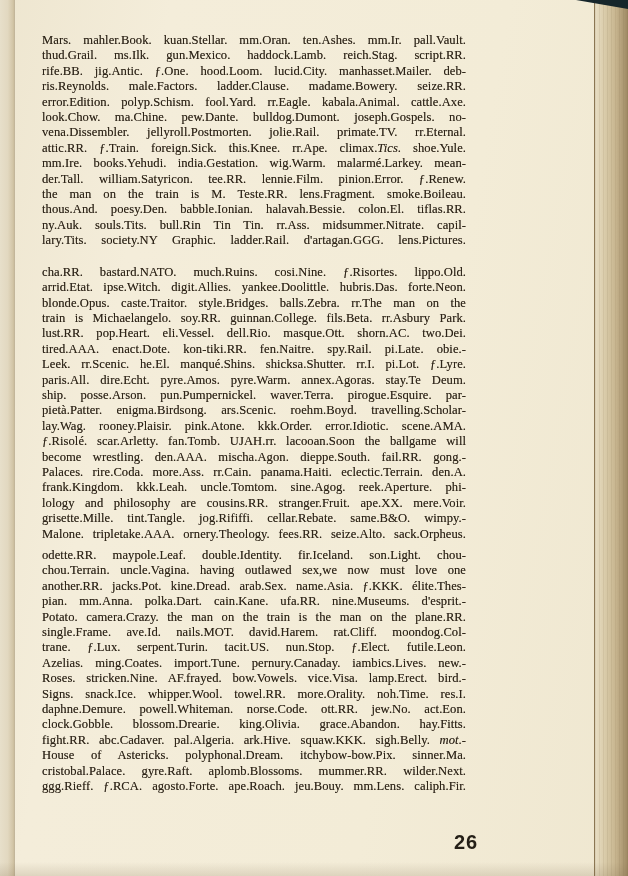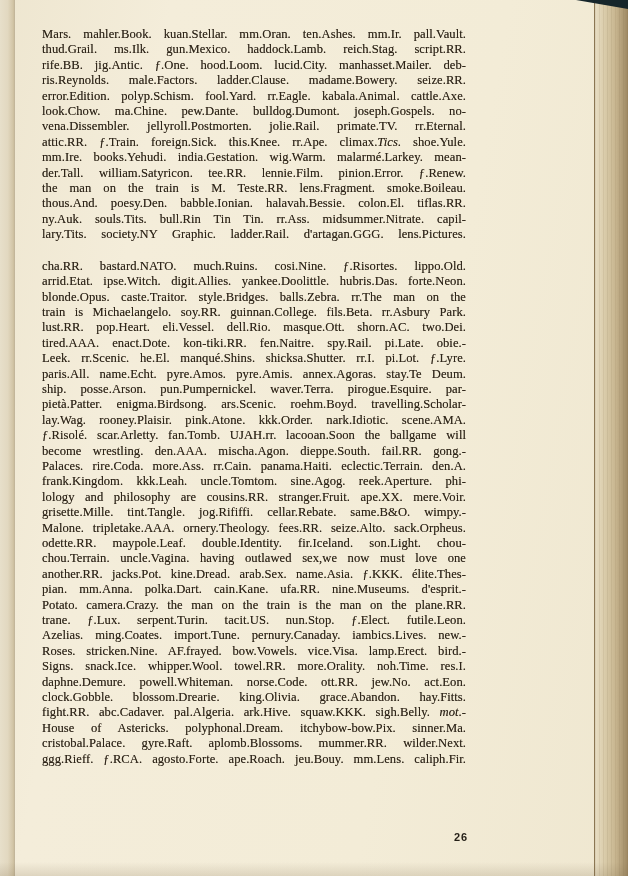--- a/index.html
+++ b/index.html
@@ -35,29 +35,29 @@
     position:absolute;left:0;bottom:0;width:628px;height:14px;
     background:linear-gradient(180deg,rgba(0,0,0,0) 0%,rgba(120,100,70,0.18) 100%);
   }
   .text-block{
     position:absolute;left:42px;top:27px;width:424px;
     color:#2e2519;
     font-size:12.6px;line-height:15.4px;
     letter-spacing:0.05px;
     text-shadow:0 0 0.4px rgba(46,37,25,0.55);
   }
-  .para{text-align:justify;}
+  .para{text-align:justify;margin-top:6px;}
   .para .line{text-align:justify;text-align-last:justify;min-height:15.4px;white-space:normal;}
   .para-2{margin-top:16px;}
   .para-3{}
   em{font-style:italic;}
   .page-number{
     position:absolute;left:454px;top:831px;
     font-family:"Liberation Sans","DejaVu Sans",sans-serif;
-    font-weight:bold;font-size:11px;color:#241f17;
+    font-weight:bold;font-size:20px;color:#241f17;
     letter-spacing:1px;
     text-align:center;
   }
 </style>
 </head>
 <body>
 
 <div class="book">
   <div class="gutter-strip"></div>
   <div class="page-edge-right"></div>
@@ -82,38 +82,39 @@
         <div class="line">lary.Tits. society.NY Graphic. ladder.Rail. d'artagan.GGG. lens.Pictures.</div>
       </div>
     <div class="para para-2">
         <div class="line">cha.RR. bastard.NATO. much.Ruins. cosi.Nine. ƒ.Risortes. lippo.Old.</div>
         <div class="line">arrid.Etat. ipse.Witch. digit.Allies. yankee.Doolittle. hubris.Das. forte.Neon.</div>
         <div class="line">blonde.Opus. caste.Traitor. style.Bridges. balls.Zebra. rr.The man on the</div>
         <div class="line">train is Michaelangelo. soy.RR. guinnan.College. fils.Beta. rr.Asbury Park.</div>
         <div class="line">lust.RR. pop.Heart. eli.Vessel. dell.Rio. masque.Ott. shorn.AC. two.Dei.</div>
         <div class="line">tired.AAA. enact.Dote. kon-tiki.RR. fen.Naitre. spy.Rail. pi.Late. obie.-</div>
         <div class="line">Leek. rr.Scenic. he.El. manqué.Shins. shicksa.Shutter. rr.I. pi.Lot. ƒ.Lyre.</div>
-        <div class="line">paris.All. name.Echt. pyre.Amos. pyre.Amis. annex.Agoras. stay.Te Deum.</div>
+        <div class="line">paris.All. dire.Echt. pyre.Amos. pyre.Warm. annex.Agoras. stay.Te Deum.</div>
         <div class="line">ship. posse.Arson. pun.Pumpernickel. waver.Terra. pirogue.Esquire. par-</div>
         <div class="line">pietà.Patter. enigma.Birdsong. ars.Scenic. roehm.Boyd. travelling.Scholar-</div>
-        <div class="line">lay.Wag. rooney.Plaisir. pink.Atone. kkk.Order. nark.Idiotic. scene.AMA.</div>
+        <div class="line">lay.Wag. rooney.Plaisir. pink.Atone. kkk.Order. error.Idiotic. scene.AMA.</div>
         <div class="line">ƒ.Risolé. scar.Arletty. fan.Tomb. UJAH.rr. lacooan.Soon the ballgame will</div>
         <div class="line">become wrestling. den.AAA. mischa.Agon. dieppe.South. fail.RR. gong.-</div>
         <div class="line">Palaces. rire.Coda. more.Ass. rr.Cain. panama.Haiti. eclectic.Terrain. den.A.</div>
         <div class="line">frank.Kingdom. kkk.Leah. uncle.Tomtom. sine.Agog. reek.Aperture. phi-</div>
         <div class="line">lology and philosophy are cousins.RR. stranger.Fruit. ape.XX. mere.Voir.</div>
         <div class="line">grisette.Mille. tint.Tangle. jog.Rififfi. cellar.Rebate. same.B&amp;O. wimpy.-</div>
         <div class="line">Malone. tripletake.AAA. ornery.Theology. fees.RR. seize.Alto. sack.Orpheus.</div>
       </div>
     <div class="para para-3">
         <div class="line">odette.RR. maypole.Leaf. double.Identity. fir.Iceland. son.Light. chou-</div>
         <div class="line">chou.Terrain. uncle.Vagina. having outlawed sex,we now must love one</div>
         <div class="line">another.RR. jacks.Pot. kine.Dread. arab.Sex. name.Asia. ƒ.KKK. élite.Thes-</div>
         <div class="line">pian. mm.Anna. polka.Dart. cain.Kane. ufa.RR. nine.Museums. d'esprit.-</div>
         <div class="line">Potato. camera.Crazy. the man on the train is the man on the plane.RR.</div>
+        <div class="line">single.Frame. ave.Id. nails.MOT. david.Harem. rat.Cliff. moondog.Col-</div>
         <div class="line">trane. ƒ.Lux. serpent.Turin. tacit.US. nun.Stop. ƒ.Elect. futile.Leon.</div>
         <div class="line">Azelias. ming.Coates. import.Tune. pernury.Canaday. iambics.Lives. new.-</div>
         <div class="line">Roses. stricken.Nine. AF.frayed. bow.Vowels. vice.Visa. lamp.Erect. bird.-</div>
         <div class="line">Signs. snack.Ice. whipper.Wool. towel.RR. more.Orality. noh.Time. res.I.</div>
         <div class="line">daphne.Demure. powell.Whiteman. norse.Code. ott.RR. jew.No. act.Eon.</div>
         <div class="line">clock.Gobble. blossom.Drearie. king.Olivia. grace.Abandon. hay.Fitts.</div>
         <div class="line">fight.RR. abc.Cadaver. pal.Algeria. ark.Hive. squaw.KKK. sigh.Belly. <em>mot</em>.-</div>
         <div class="line">House of Astericks. polyphonal.Dream. itchybow-bow.Pix. sinner.Ma.</div>
         <div class="line">cristobal.Palace. gyre.Raft. aplomb.Blossoms. mummer.RR. wilder.Next.</div>
         <div class="line">ggg.Rieff. ƒ.RCA. agosto.Forte. ape.Roach. jeu.Bouy. mm.Lens. caliph.Fir.</div>

